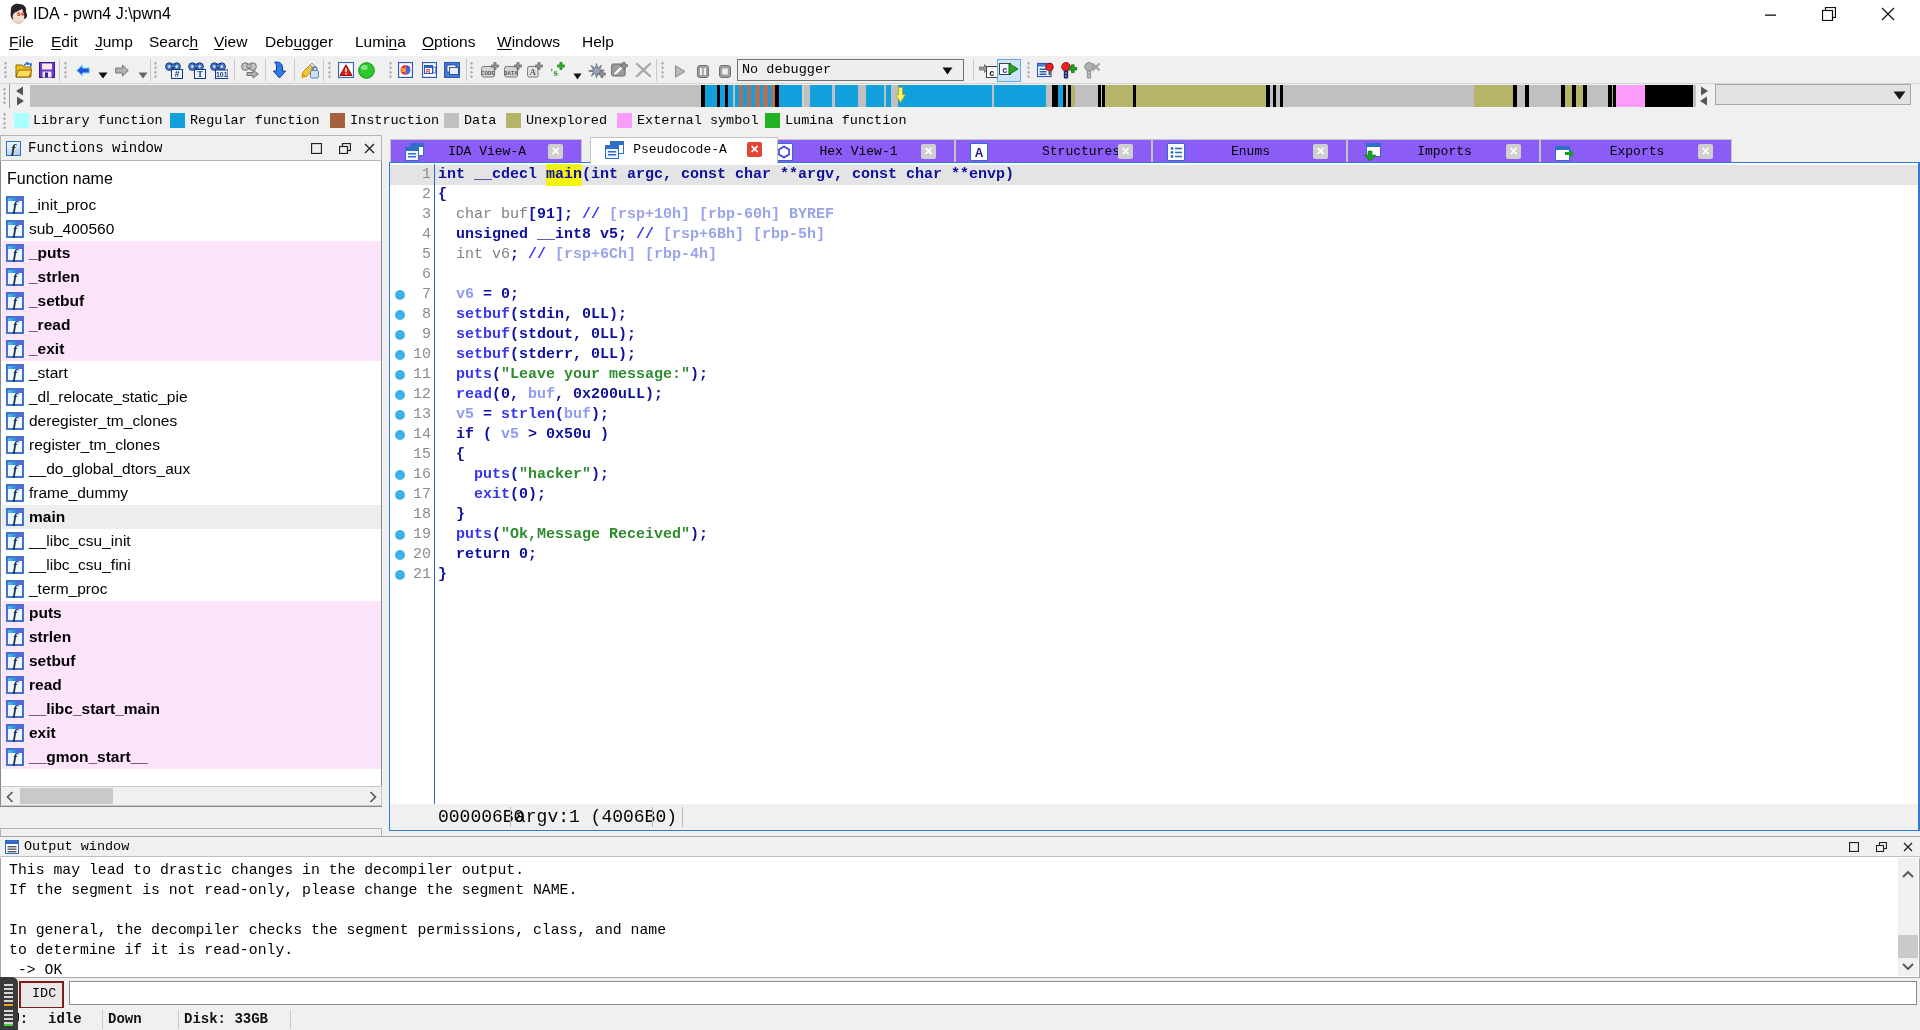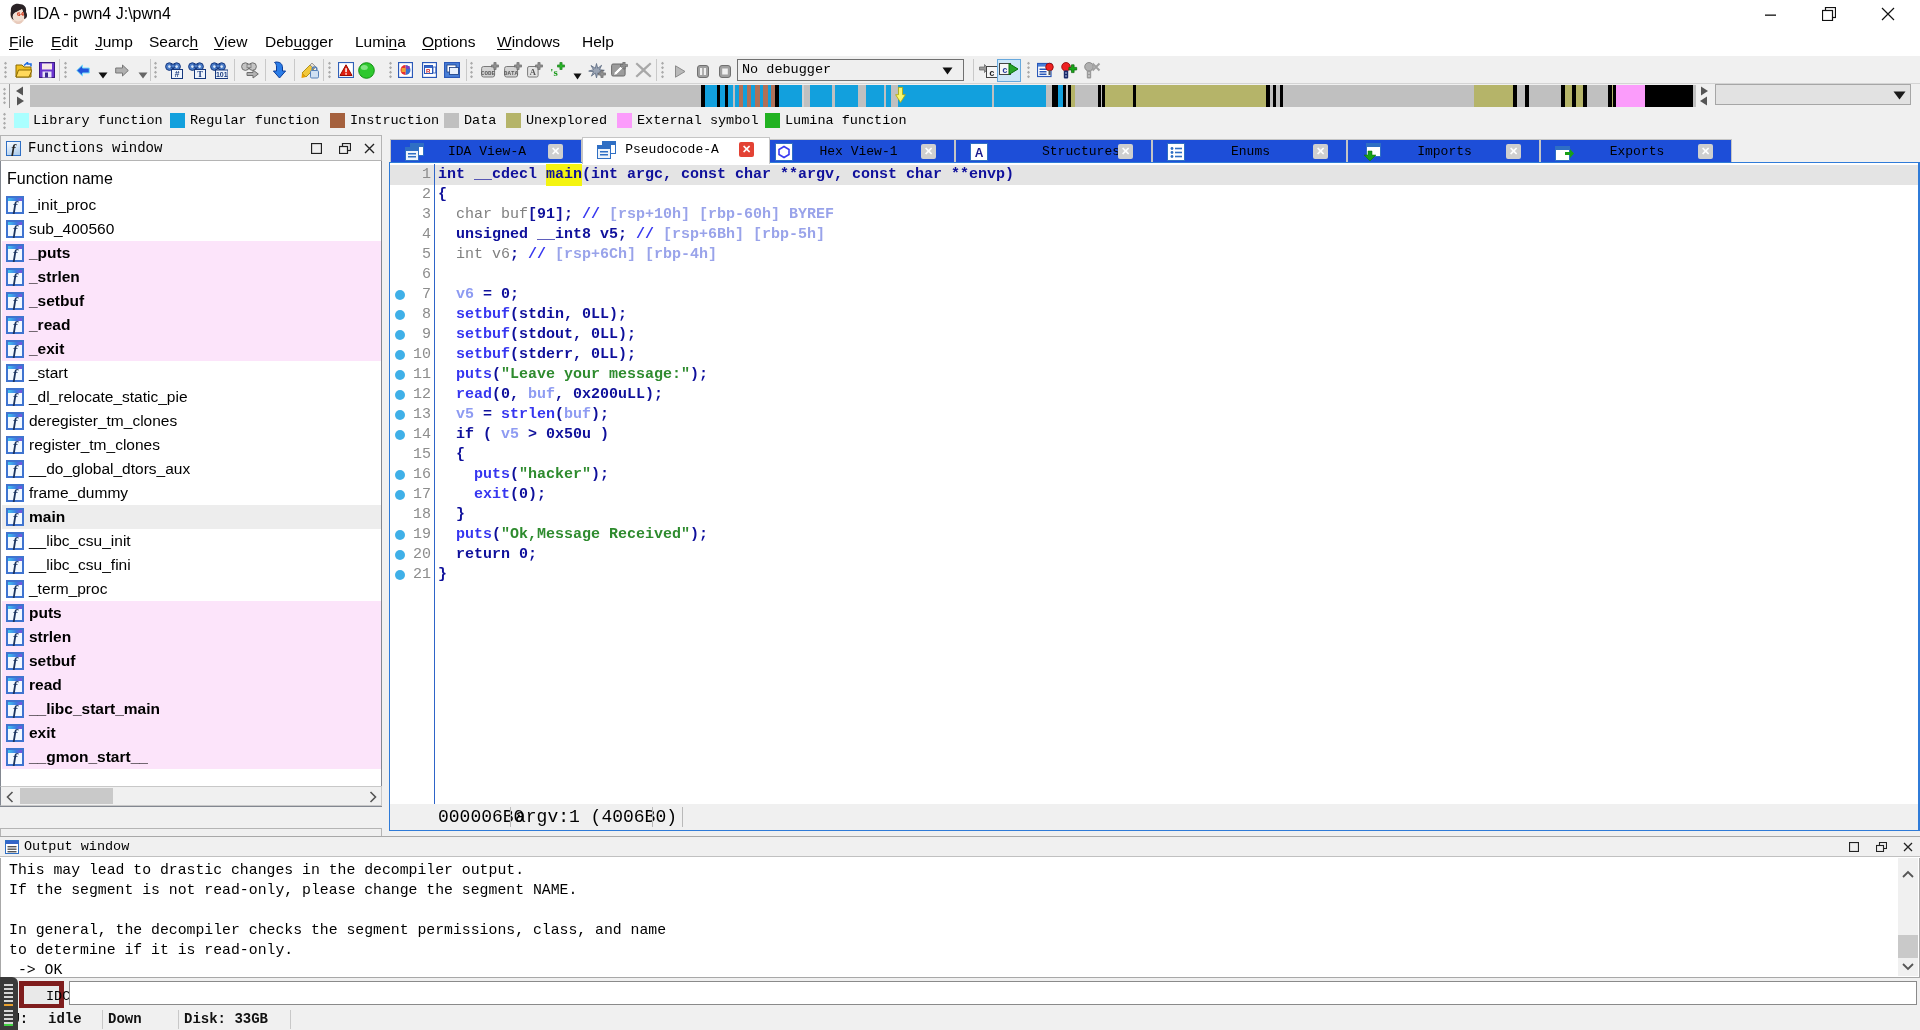--- a/index.html
+++ b/index.html
@@ -38,21 +38,21 @@
 .ficon { position:absolute; left:4px; top:3px; width:18px; height:18px;
   border:2px solid #3f74d0;
   background:linear-gradient(90deg,#40c4f0,#3e78e0 60%,#7a55dd) 0 0/100% 3px no-repeat,#f2f9ff;
   font-family:"Liberation Serif", serif; font-style:italic; font-weight:bold;
   font-size:14px; color:#1c3560; text-align:center; line-height:17px; }
 #fscroll { left:0; top:786px; width:382px; height:20px; background:#f0f0f0; border:1px solid #c8c8c8; border-left:1px solid #828790;}
 #fthumb { position:absolute; left:19px; top:1px; width:93px; height:16px; background:#c9c9c9; }
 #fstatus { left:0; top:828px; width:382px; height:24px; background:#f0f0f0;
   border:1px solid #b4b4b4; font-size:19px; }
 #tabbar { left:383px; top:135px; width:1537px; height:28px; background:#f0f0f0; }
-.tab { position:absolute; top:4px; height:24px; background:#1d4ed8;
+.tab { position:absolute; top:4px; height:24px; background:#8b5cf6;
   border:1px solid #c5c5c5; border-bottom:none;
   font-family:"Liberation Mono", monospace; font-size:13px; }
 .tab.active { background:#fff; top:2px; height:27px; z-index:3; }
 .tab .ti { position:absolute; top:3px; }
 .tab .tl { position:absolute; top:4px; }
 .tab .tx { position:absolute; top:4px; width:15px; height:15px; background:#cfcfcf;
   color:#fff; font-size:11px; line-height:15px; text-align:center;
   font-family:"Liberation Sans",sans-serif; font-weight:bold; border-radius:2px; }
 .tab.active .tx { background:#e34234; }
 #codepane { left:389px; top:162px; width:1531px; height:669px; background:#fff;
@@ -80,22 +80,22 @@
 #outtitle { left:0; top:836px; width:1920px; height:21px; background:#f0f0f0;
   border-top:1px solid #a8a8a8; border-bottom:1px solid #c0c0c0;
   font-family:"Liberation Mono", monospace; font-size:13.5px; }
 #outbody { left:0; top:858px; width:1920px; height:120px; background:#fff;
   border:1px solid #a8a8a8; border-top:none;
   font-family:"Liberation Mono", monospace; font-size:14.8px; line-height:20px;
   white-space:pre; color:#000; }
 #outscroll { position:absolute; right:1px; top:0; width:20px; height:118px; background:#f0f0f0; }
 #idcrow { left:0; top:978px; width:1920px; height:30px; background:#f0f0f0; }
 #idcbtn { position:absolute; left:19px; top:3px; width:45px; height:28px; background:#e9e9e9;
-  border:5px solid #7f1d1d; font-family:"Liberation Mono", monospace; font-size:13.5px;
-  padding-left:22px; line-height:22px; }
+  border:2px solid #7f1d1d; font-family:"Liberation Mono", monospace; font-size:13.5px;
+  padding-left:11px; line-height:22px; }
 #idcinput { position:absolute; left:69px; top:3px; width:1848px; height:24px; background:#fff;
   border:1px solid #8a8a8a; }
 #statusbar { left:0; top:1008px; width:1920px; height:22px; background:#f0f0f0;
   font-family:"Liberation Mono", monospace; font-size:14px; font-weight:bold; color:#111; }
 .sbsep { position:absolute; top:2px; width:1px; height:19px; background:#c8c8c8; }
 #darkwidget { left:0; top:977px; width:18px; height:53px; background:#3a3a3a;
   border-top-right-radius:6px; z-index:10; }
 .dwline { position:absolute; left:4px; width:9px; height:1.6px; background:#d6d6d6; }
 </style>
 </head>
@@ -583,21 +583,21 @@
             <rect x="5.5" y="0.5" width="13" height="12" fill="#fff" stroke="#2f6fc4"></rect>
             <rect x="6" y="1" width="12" height="3" fill="#2f6fc4"></rect>
             <rect x="0.5" y="4.5" width="13" height="13" fill="#eef4fb" stroke="#2f6fc4"></rect>
             <rect x="1" y="5" width="12" height="3" fill="#2f6fc4"></rect>
             <rect x="3" y="10" width="8" height="1.5" fill="#2f6fc4"></rect>
             <rect x="3" y="13" width="8" height="1.5" fill="#2f6fc4"></rect>
           </svg></span>
         <span class="tl" style="left:33px;width:126px;text-align:center;display:inline-block;position:absolute">IDA View-A</span>
         <span class="tx" style="left:157px">✕</span>
       </div>
-      <div class="tab active" style="left:199px;width:188px">
+      <div class="tab active" style="left:207px;width:188px">
         <span class="ti" style="left:14px"><svg width="19" height="18" viewBox="0 0 19 18">
             <rect x="5.5" y="0.5" width="13" height="12" fill="#fff" stroke="#2f6fc4"></rect>
             <rect x="6" y="1" width="12" height="3" fill="#2f6fc4"></rect>
             <rect x="0.5" y="4.5" width="13" height="13" fill="#eef4fb" stroke="#2f6fc4"></rect>
             <rect x="1" y="5" width="12" height="3" fill="#2f6fc4"></rect>
             <rect x="3" y="10" width="8" height="1.5" fill="#2f6fc4"></rect>
             <rect x="3" y="13" width="8" height="1.5" fill="#2f6fc4"></rect>
           </svg></span>
         <span class="tl" style="left:33px;width:112px;text-align:center;display:inline-block;position:absolute">Pseudocode-A</span>
         <span class="tx" style="left:156px">✕</span>

